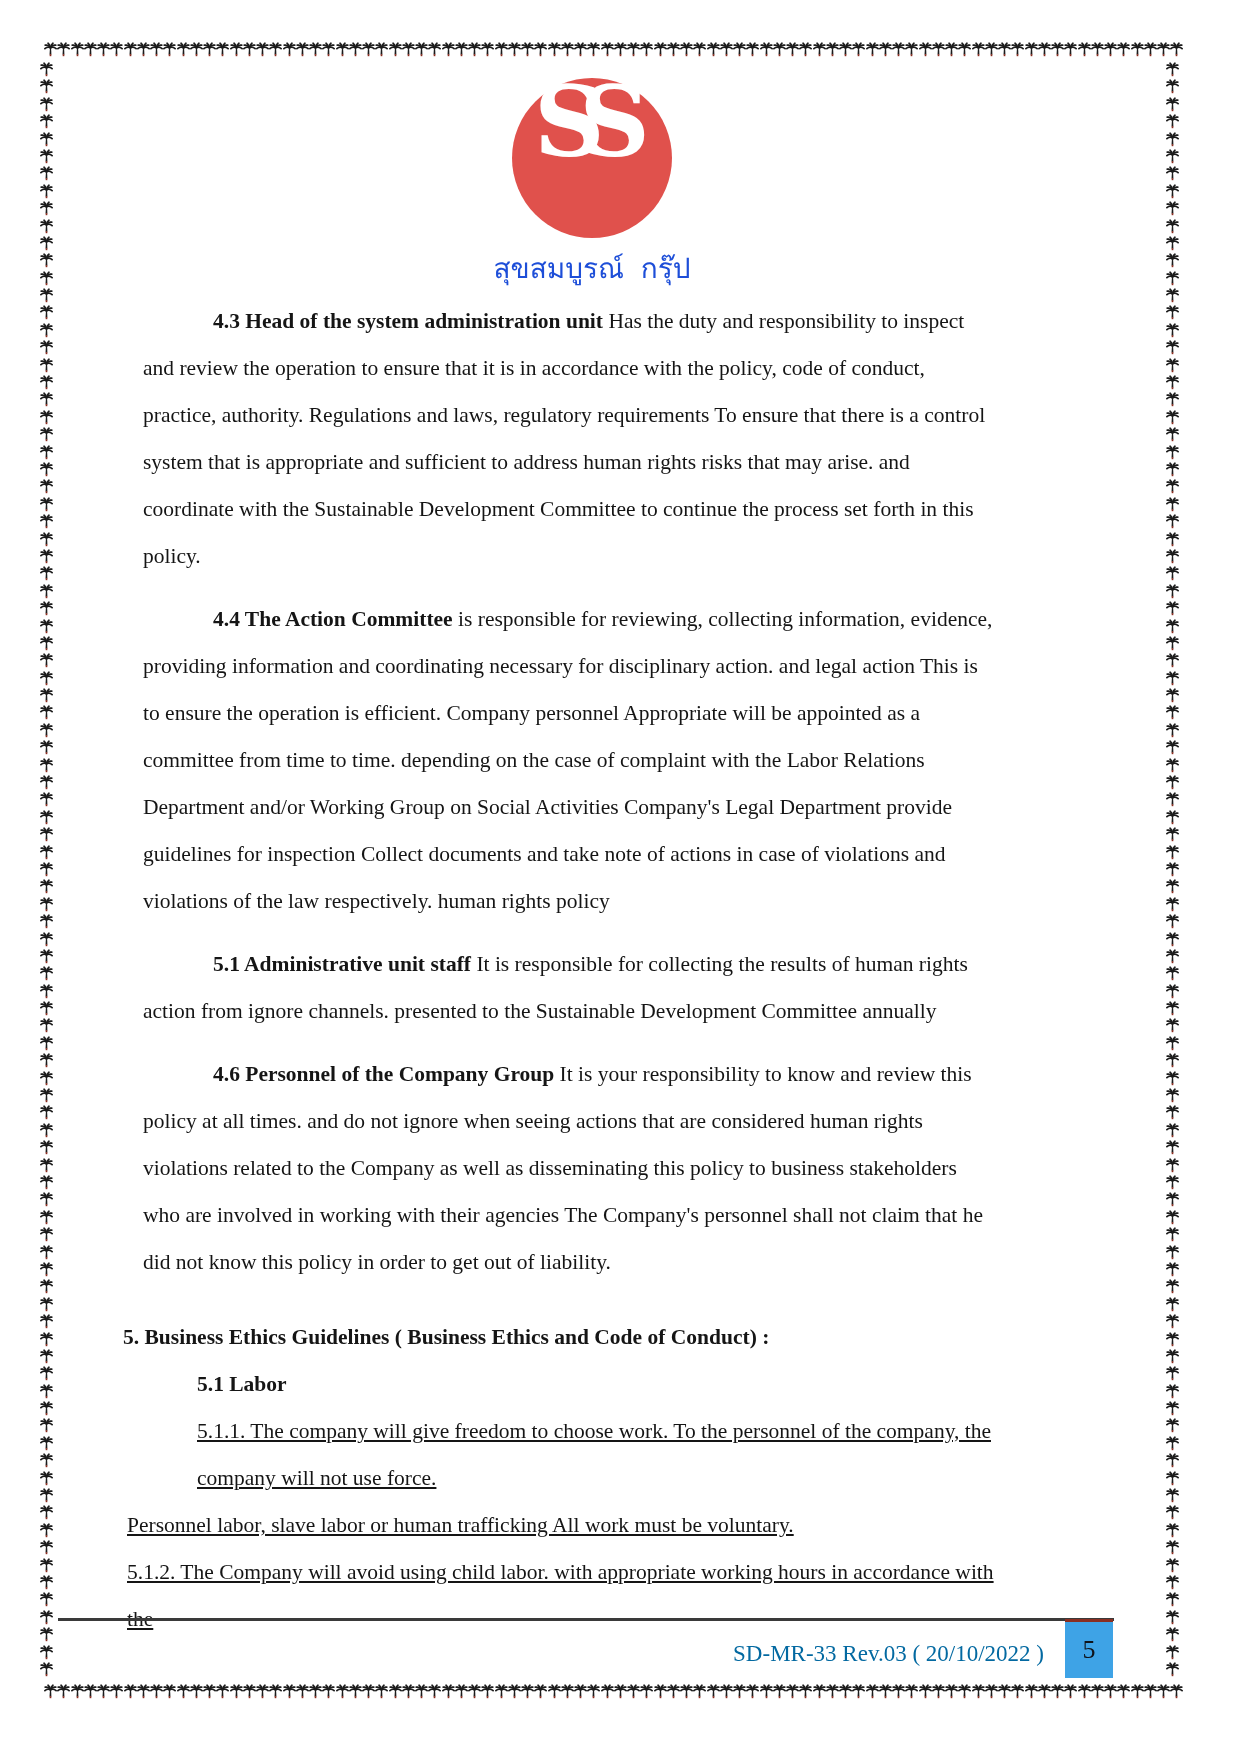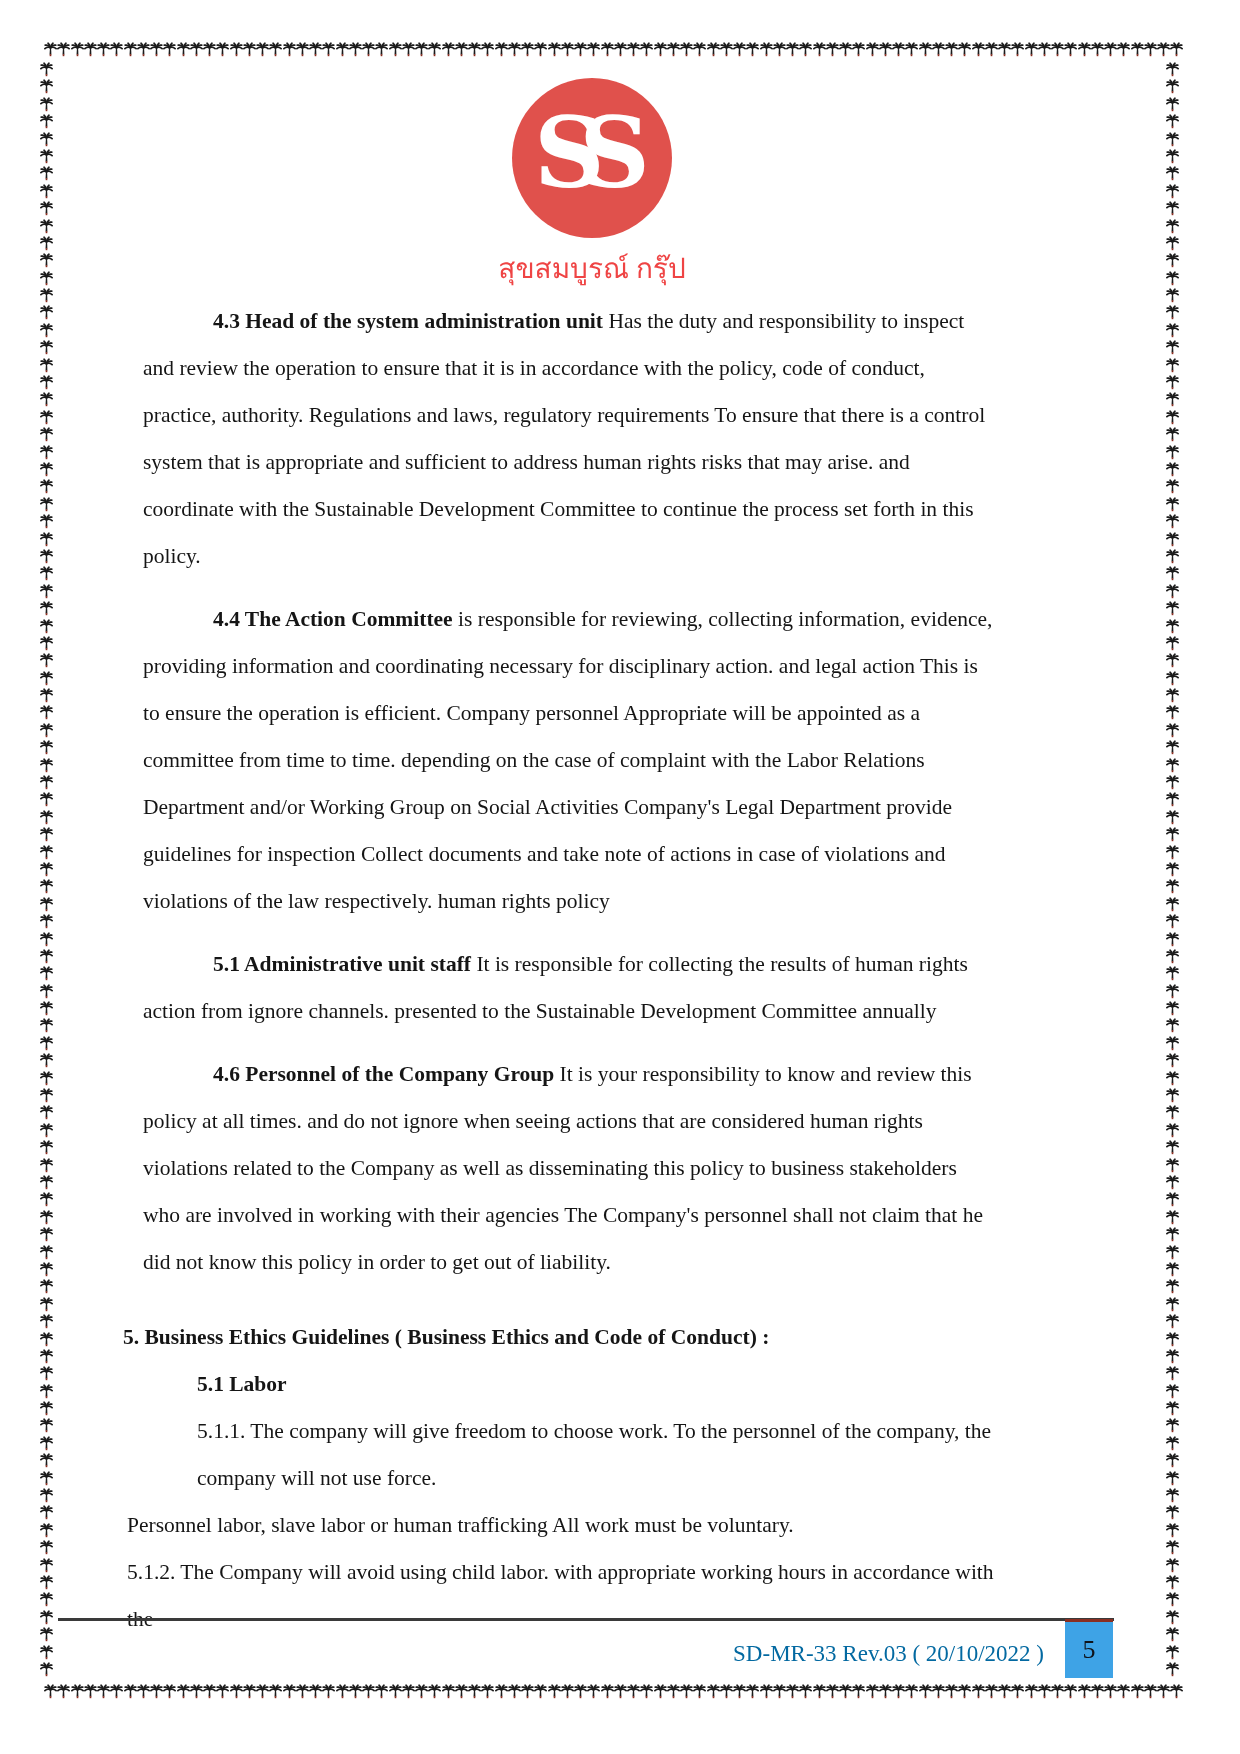--- a/index.html
+++ b/index.html
@@ -26,42 +26,42 @@
   .palm{width:13px;height:15px;display:block;flex:0 0 auto;}
   
   .logo-wrap{
     position:absolute;left:0;top:78px;width:1240px;
     display:flex;flex-direction:column;align-items:center;
     transform:translateX(-28px);
   }
   .logo-circle{
     width:160px;height:160px;border-radius:50%;
     background:var(--logo-red);
-    display:flex;align-items:center;justify-content:center;
+    display:flex;align-items:flex-start;justify-content:center;
   }
   .logo-ss{
     font-family:"DejaVu Serif", serif;font-weight:bold;color:#ffffff;
     font-size:98px;line-height:1;letter-spacing:-0.24em;padding-right:0.24em;
     transform:translateY(-5px);
   }
   .logo-caption{
     margin-top:8px;
-    font-family:Liberation Serif, serif;
-    font-size:28px;color:#ef4444;
+    font-family:Liberation Mono, monospace;
+    font-size:28px;color:#1d4ed8;
   }
   
   .text-block{
     position:absolute;left:127px;top:282px;width:884px;
     font-size:21.5px;line-height:47px;
   }
   .para{margin:16px;text-indent:70px;}
   .lead{font-weight:bold;}
   .sec-heading{margin:28px 0 0 -4px;font-weight:bold;font-size:21.5px;line-height:47px;}
   .sub-heading{margin:0 0 0 70px;font-weight:bold;font-size:21.5px;line-height:47px;}
-  .line{margin:0;}
+  .line{margin:0;text-decoration:underline;}
   .line.ind{margin-left:70px;}
   
   .footer-rule{
     position:absolute;left:58px;top:1618px;width:1056px;height:3px;
     background:#3a3a3a;
   }
   .doc-code{
     position:absolute;left:0;top:1634px;width:1044px;
     text-align:right;font-size:23px;line-height:40px;color:#0369a1;
   }

